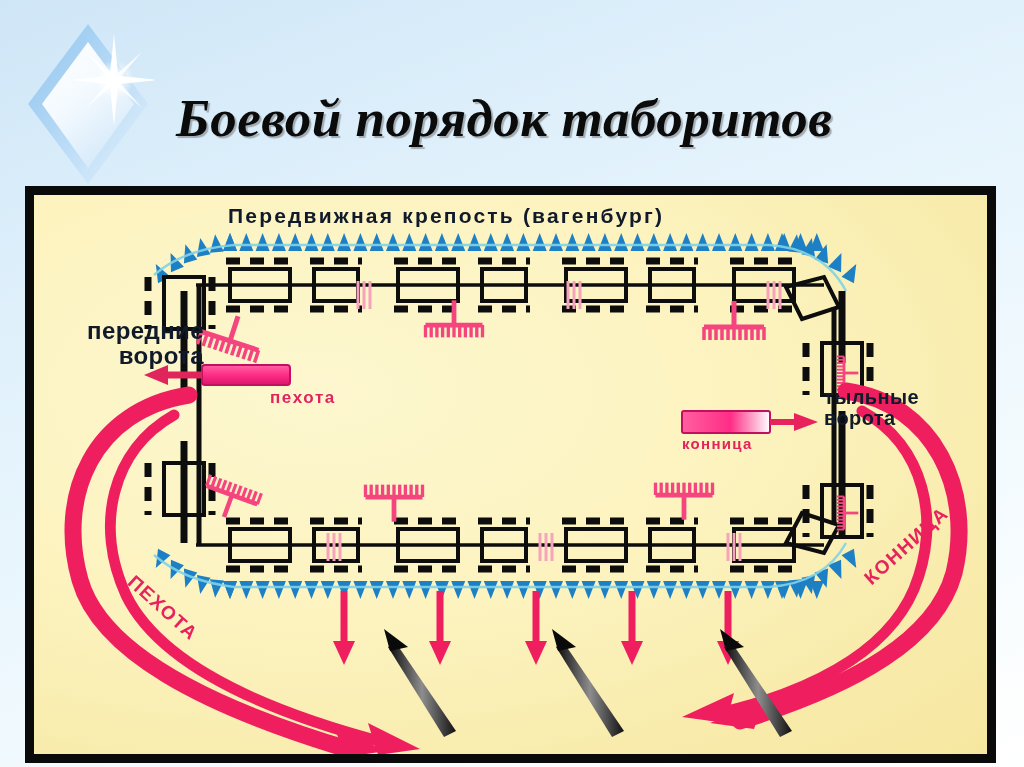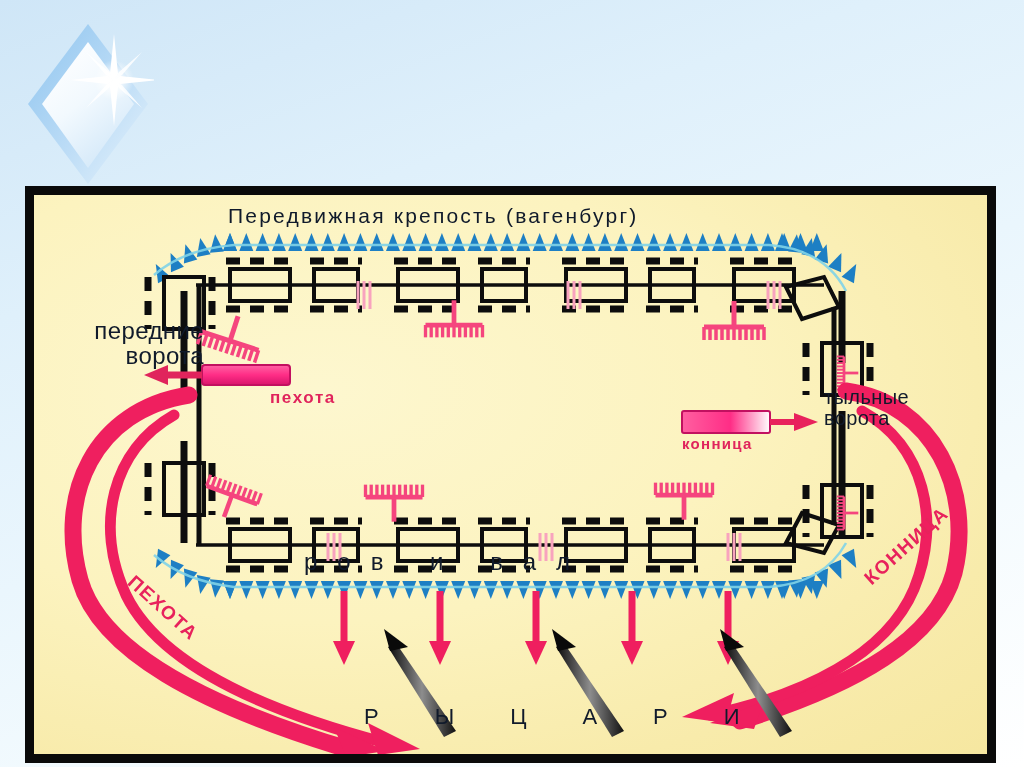--- a/index.html
+++ b/index.html
@@ -53,21 +53,21 @@
     background:
       radial-gradient(ellipse at 30% 35%, #fdf7cf 0%, #fcf3bf 45%, #f8ebab 78%, #f6e7a0 100%);
     overflow: hidden;
   }
   #svg { position: absolute; inset: 0; width: 100%; height: 100%; }
 
   
   .lbl {
     position: absolute;
     font-family: "Liberation Sans", sans-serif;
-    font-weight: 400;
+    font-weight: 700;
     color: #101a2b;
     white-space: nowrap;
     line-height: 1.05;
   }
   #lbl-fortress {
     left: 194px; top: 10px;
     font-size: 21px;
     letter-spacing: 2.2px;
   }
   #lbl-front-gates {
@@ -154,20 +154,21 @@
         <polygon points="-44,0 -6,-4 0,0 -6,4" fill="#ffffff"></polygon>
         <polygon points="44,0 6,-4 0,0 6,4" fill="#ffffff"></polygon>
         <polygon points="-28,-28 -5,-8 0,0 -8,-5" fill="#ffffff" opacity=".85"></polygon>
         <polygon points="28,28 5,8 0,0 8,5" fill="#ffffff" opacity=".85"></polygon>
         <polygon points="28,-28 8,-5 0,0 5,-8" fill="#ffffff" opacity=".85"></polygon>
         <polygon points="-28,28 -8,5 0,0 -5,8" fill="#ffffff" opacity=".85"></polygon>
       </g>
     </svg>
   </div>
 
+  <div id="title">Боевой порядок таборитов</div>
 
   <div id="frame">
     <div id="canvas">
 
       <svg id="svg" viewBox="0 0 953 559" preserveAspectRatio="none">
         <defs>
           <linearGradient id="knightGrad" x1="0" y1="0" x2="1" y2="0">
             <stop offset="0%" stop-color="#0a0a0a"></stop>
             <stop offset="50%" stop-color="#8d8d8d"></stop>
             <stop offset="100%" stop-color="#111111"></stop>
@@ -638,23 +639,21 @@
       <div class="lbl" id="lbl-front-gates">
         <span>передние</span><br>
         <span>ворота</span>
       </div>
 
       <div class="lbl" id="lbl-rear-gates">
         <span>тыльные</span><br>
         <span>ворота</span>
       </div>
 
-      <div class="lbl" id="lbl-moat">ров и вал</div>
-
-      <div class="lbl" id="lbl-knights">РЫЦАРИ</div>
+
 
       <div class="red-txt" id="lbl-inf-box">пехота</div>
       <div class="red-txt" id="lbl-cav-box">конница</div>
       <div class="red-txt" id="lbl-inf-curve">ПЕХОТА</div>
       <div class="red-txt" id="lbl-cav-curve">КОННИЦА</div>
 
     </div>
   </div>
 </div>
 

